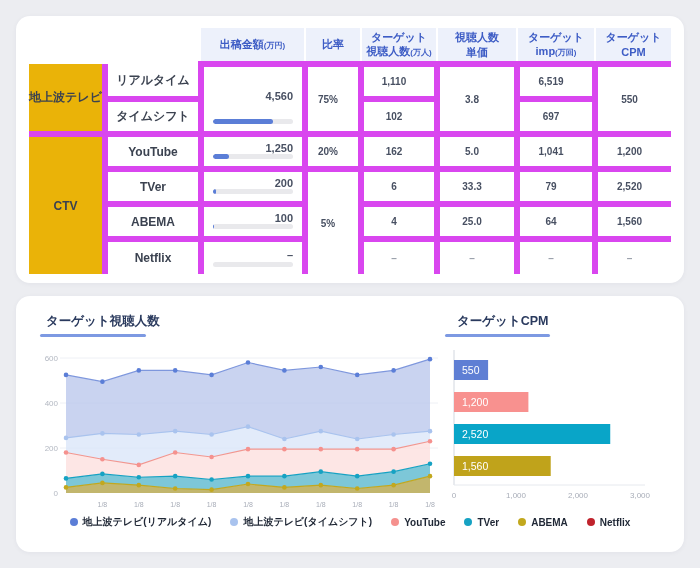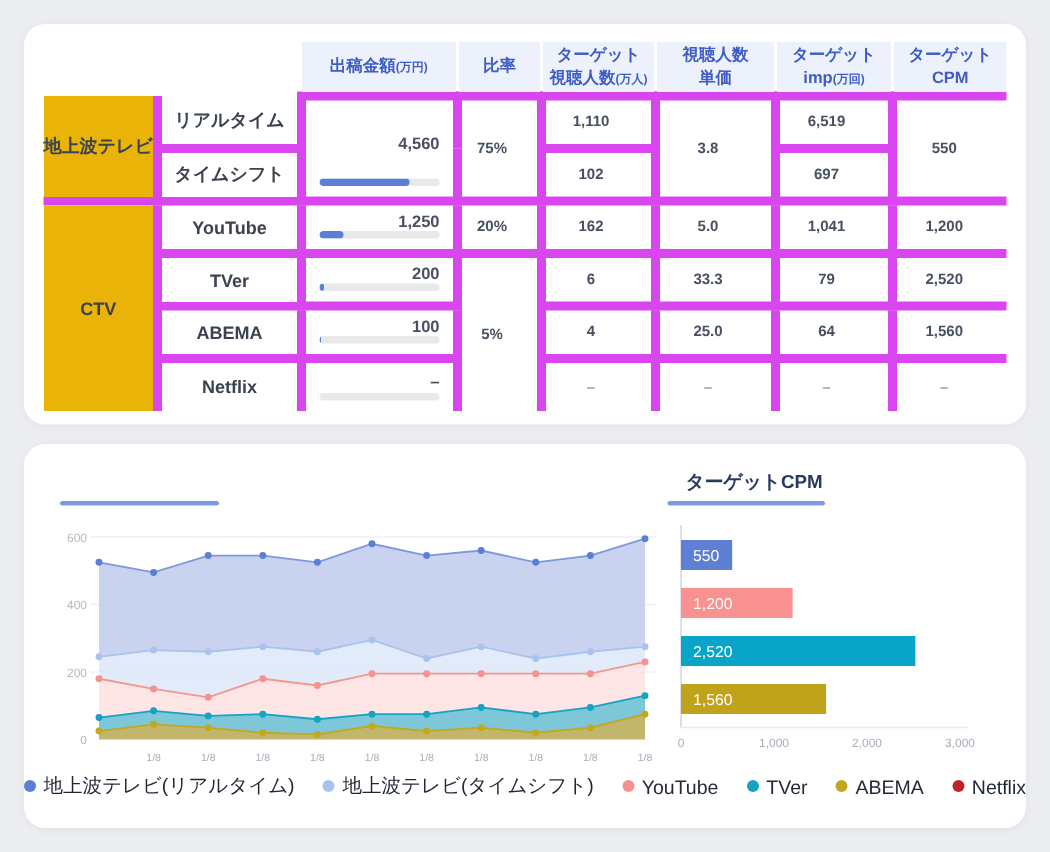--- a/index.html
+++ b/index.html
@@ -62,21 +62,21 @@
   #bar-underline  { left:429px; top:38px; width:105px; }
   #area-chart { position:absolute; left:18px;  top:48px; }
   #bar-chart  { position:absolute; left:424px; top:48px; }
 
   #chart-legend {
     position:absolute; left:0; right:0; top:219px;
     display:flex; justify-content:center; align-items:center; gap:19px;
   }
   .legend-item { display:flex; align-items:center; gap:5px; cursor:default; }
   .legend-dot  { width:8px; height:8px; border-radius:50%; flex:none; }
-  .legend-label{ font-size:13px; font-weight:400; color:#1f2735; white-space:nowrap; }
+  .legend-label{ font-size:10px; font-weight:700; color:#1f2735; white-space:nowrap; }
 </style>
 </head>
 <body>
 
 <div class="card" id="card-table">
   <table id="plan-table">
     <colgroup>
       <col style="width:76px">
         <col style="width:96px">
         <col style="width:104px">
@@ -197,20 +197,21 @@
         <td class="num dash">–</td>
         <td class="num dash">–</td>
         <td class="num dash">–</td>
         <td class="num dash">–</td>
       </tr>
     </tbody>
   </table>
 </div>
 
 <div class="card" id="card-charts">
+  <div class="chart-title" id="area-title">ターゲット視聴人数</div>
   <div class="title-underline" id="area-underline"></div>
   <div class="chart-title" id="bar-title">ターゲットCPM</div>
   <div class="title-underline" id="bar-underline"></div>
 
   <svg id="area-chart" width="420" height="170">
       <text x="24" y="152" text-anchor="end" font-size="8" fill="#b3b8c2">0</text>
       <line x1="26" y1="104" x2="404" y2="104" stroke="#eef0f5" stroke-width="1"></line>
       <text x="24" y="107" text-anchor="end" font-size="8" fill="#b3b8c2">200</text>
       <line x1="26" y1="59" x2="404" y2="59" stroke="#eef0f5" stroke-width="1"></line>
       <text x="24" y="62" text-anchor="end" font-size="8" fill="#b3b8c2">400</text>

